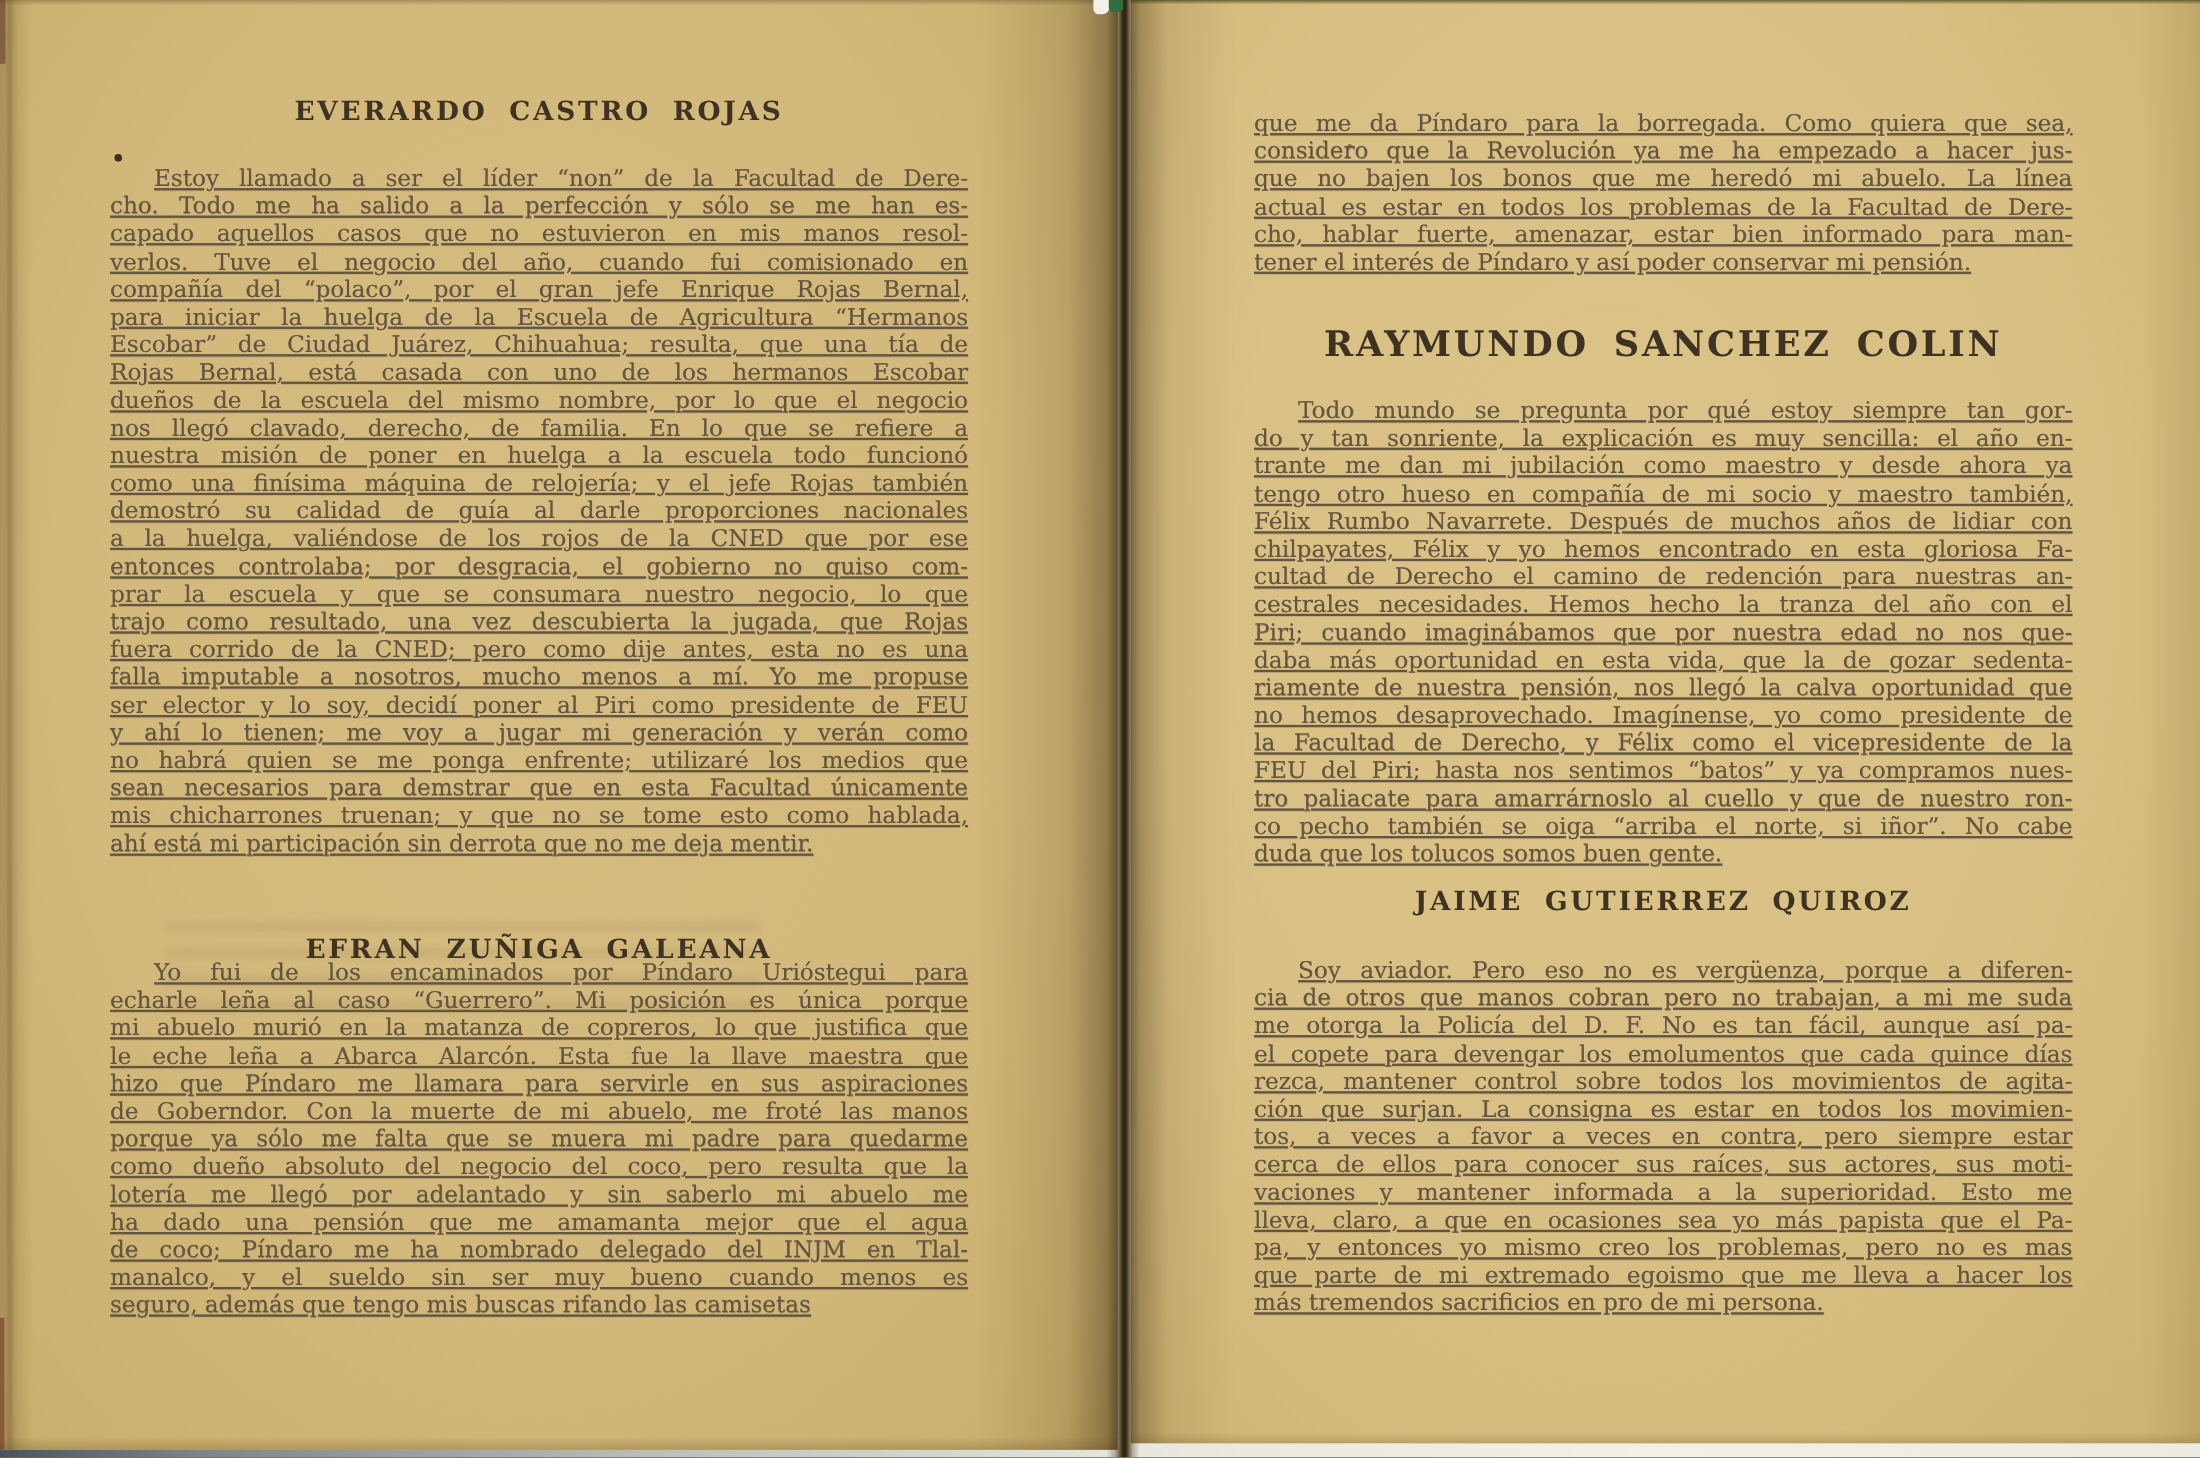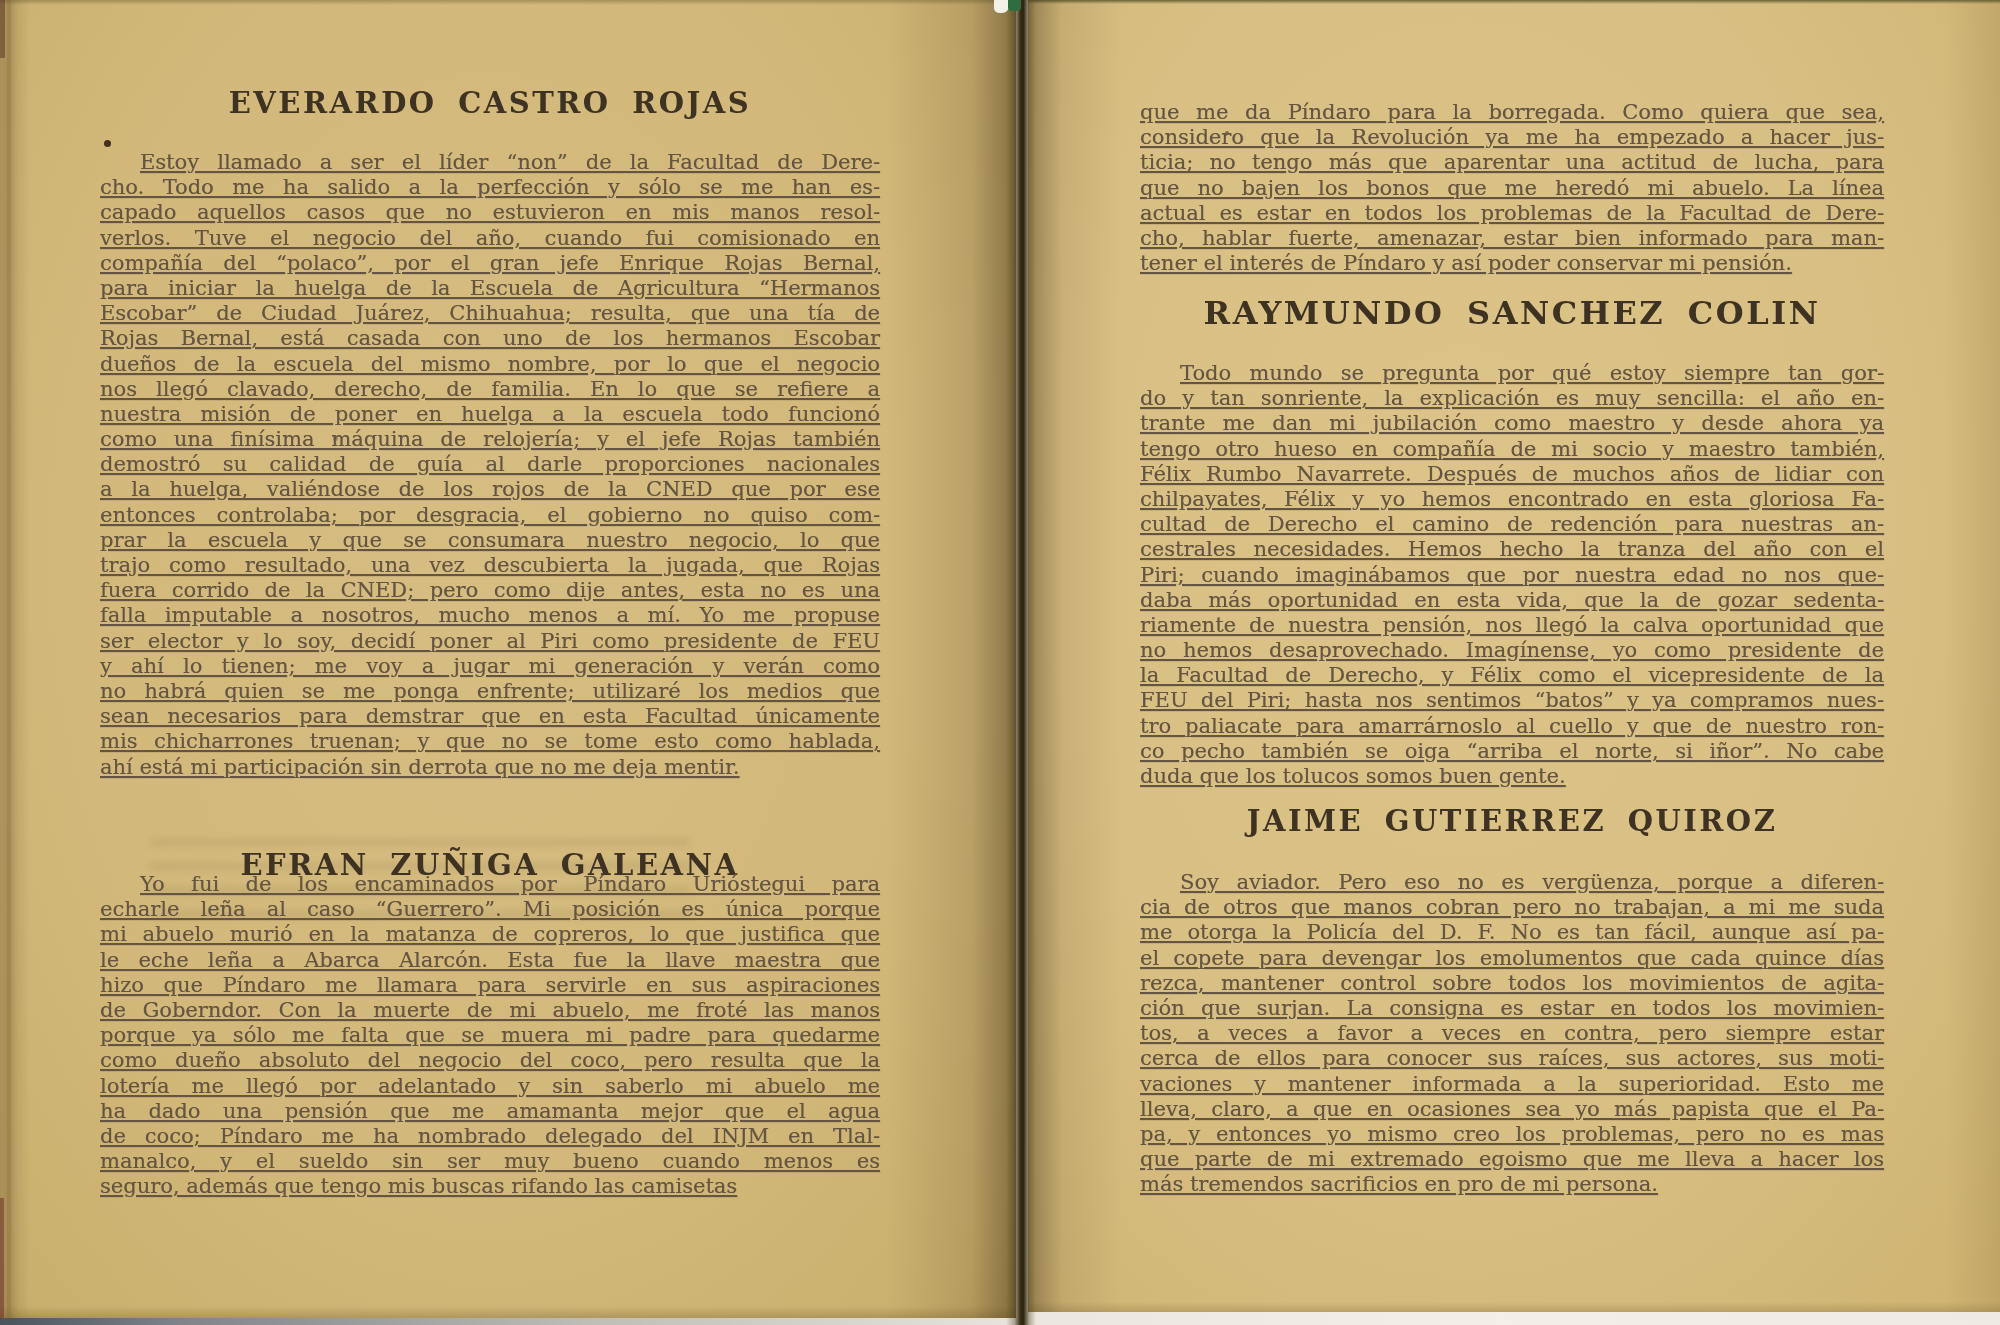--- a/index.html
+++ b/index.html
@@ -66,21 +66,21 @@
       rgba(108,90,56,.10) 0 9px, rgba(108,90,56,0) 9px 24px);
     filter:blur(3px);
   }
 
   .col{position:absolute;top:0;height:1325px;}
   .col-left{left:100px;width:780px;}
   .col-right{left:1140px;width:744px;}
 
   .title{
     position:absolute;left:0;width:100%;text-align:center;
-    font-weight:bold;font-size:29px;letter-spacing:2.5px;word-spacing:9px;
+    font-weight:bold;font-size:24px;letter-spacing:2.5px;word-spacing:9px;
     color:var(--ink-heading,#3e3323);
     white-space:nowrap;
   }
   .t1{top:86px;}
   .t2{top:848px;}
   .t3{top:294px;font-size:32px;}
   .t4{top:804px;}
 
   .para{
     position:absolute;left:0;width:100%;
@@ -163,21 +163,20 @@
         <div class="line">de coco; Píndaro me ha nombrado delegado del INJM en Tlal-</div>
         <div class="line">manalco, y el sueldo sin ser muy bueno cuando menos es</div>
         <div class="line last">seguro, además que tengo mis buscas rifando las camisetas</div>
       </div>
   </div>
 
   <div class="col col-right">
     <div class="para p3">
         <div class="line">que me da Píndaro para la borregada. Como quiera que sea,</div>
         <div class="line">considero que la Revolución ya me ha empezado a hacer jus-</div>
-        <div class="line">ticia; no tengo más que aparentar una actitud de lucha, para</div>
         <div class="line">que no bajen los bonos que me heredó mi abuelo. La línea</div>
         <div class="line">actual es estar en todos los problemas de la Facultad de Dere-</div>
         <div class="line">cho, hablar fuerte, amenazar, estar bien informado para man-</div>
         <div class="line last">tener el interés de Píndaro y así poder conservar mi pensión.</div>
       </div>
     <div class="title t3">RAYMUNDO SANCHEZ COLIN</div>
     <div class="para p4">
         <div class="line indent">Todo mundo se pregunta por qué estoy siempre tan gor-</div>
         <div class="line">do y tan sonriente, la explicación es muy sencilla: el año en-</div>
         <div class="line">trante me dan mi jubilación como maestro y desde ahora ya</div>

